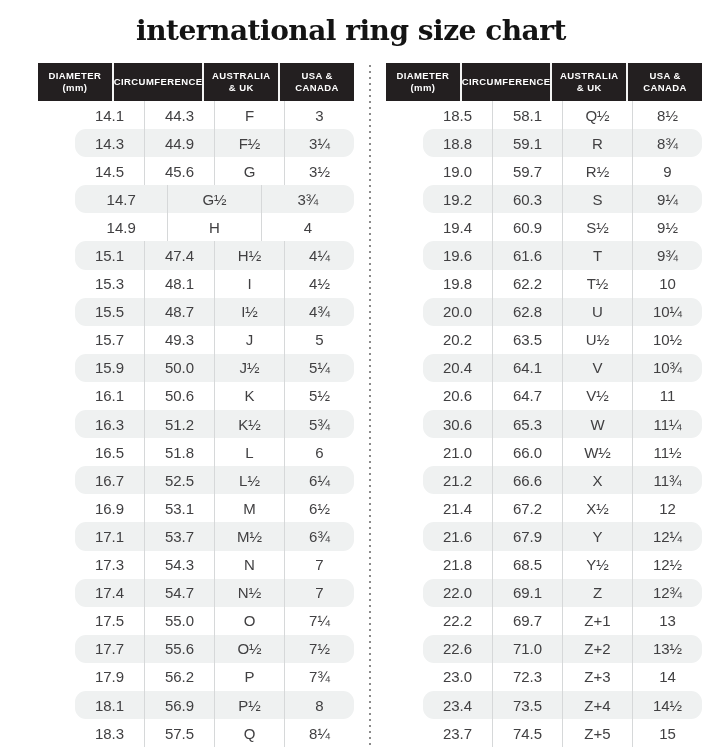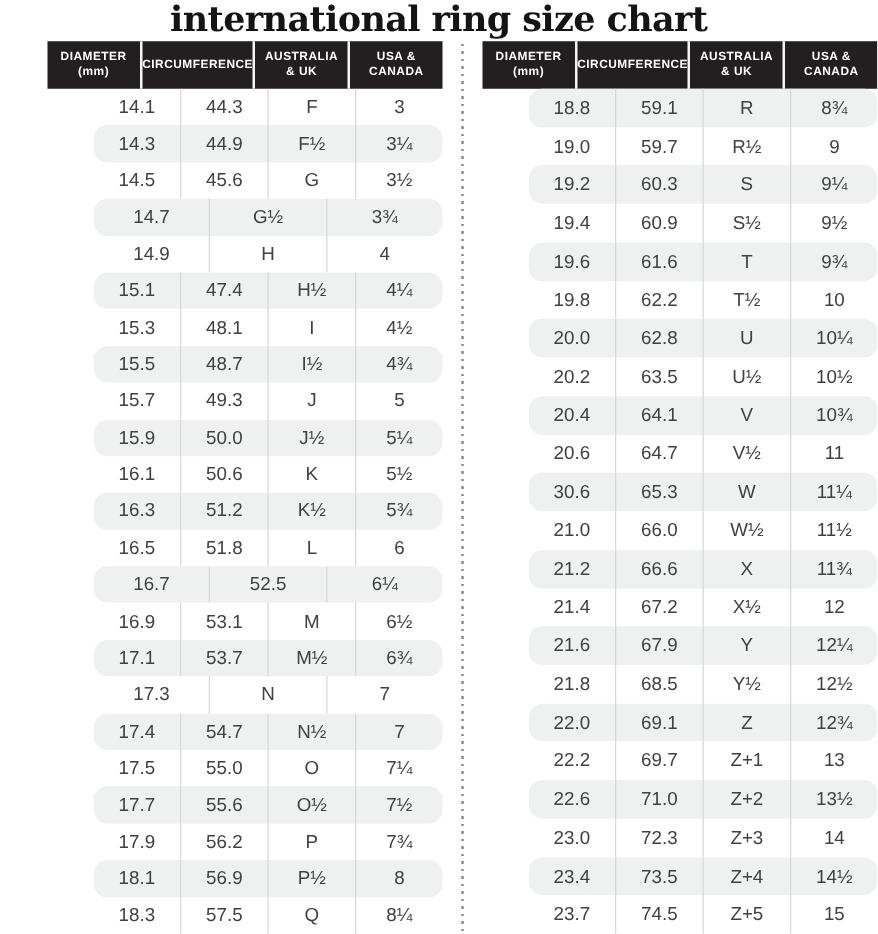--- a/index.html
+++ b/index.html
@@ -5,21 +5,21 @@
   * { box-sizing: border-box; }
   html, body { margin: 0; padding: 0; background: #ffffff; }
   .page {
     width: 702px; height: 747px;
     background: #ffffff;
     display: flex; flex-direction: column;
     overflow: hidden;
     font-family: "Liberation Sans", sans-serif;
   }
   .title {
-    margin: 0; height: 33px;
+    margin: 15px; height: 33px;
     text-align: center;
     font-family: "DejaVu Serif", serif;
     font-weight: bold;
     font-size: 28px;
     line-height: 32px;
     letter-spacing: -0.5px;
     color: #141414;
     white-space: nowrap;
   }
   .tables { flex: 1; display: flex; min-height: 0; margin-left: 38px; }
@@ -137,36 +137,38 @@
           </div>
           <div class="row">
             <div class="cell">16.5</div>
             <div class="cell">51.8</div>
             <div class="cell">L</div>
             <div class="cell">6</div>
           </div>
           <div class="row alt">
             <div class="cell">16.7</div>
             <div class="cell">52.5</div>
+            <div class="cell">L½</div>
             <div class="cell">6¼</div>
           </div>
           <div class="row">
             <div class="cell">16.9</div>
             <div class="cell">53.1</div>
             <div class="cell">M</div>
             <div class="cell">6½</div>
           </div>
           <div class="row alt">
             <div class="cell">17.1</div>
             <div class="cell">53.7</div>
             <div class="cell">M½</div>
             <div class="cell">6¾</div>
           </div>
           <div class="row">
             <div class="cell">17.3</div>
+            <div class="cell">54.3</div>
             <div class="cell">N</div>
             <div class="cell">7</div>
           </div>
           <div class="row alt">
             <div class="cell">17.4</div>
             <div class="cell">54.7</div>
             <div class="cell">N½</div>
             <div class="cell">7</div>
           </div>
           <div class="row">
@@ -206,20 +208,26 @@
       <div class="thead">
           <div class="hcell">DIAMETER
 (mm)</div>
           <div class="hcell">CIRCUMFERENCE</div>
           <div class="hcell">AUSTRALIA
 &amp; UK</div>
           <div class="hcell">USA &amp;
 CANADA</div>
         </div>
       <div class="tbody">
+          <div class="row">
+            <div class="cell">18.5</div>
+            <div class="cell">58.1</div>
+            <div class="cell">Q½</div>
+            <div class="cell">8½</div>
+          </div>
           <div class="row alt">
             <div class="cell">18.8</div>
             <div class="cell">59.1</div>
             <div class="cell">R</div>
             <div class="cell">8¾</div>
           </div>
           <div class="row">
             <div class="cell">19.0</div>
             <div class="cell">59.7</div>
             <div class="cell">R½</div>

